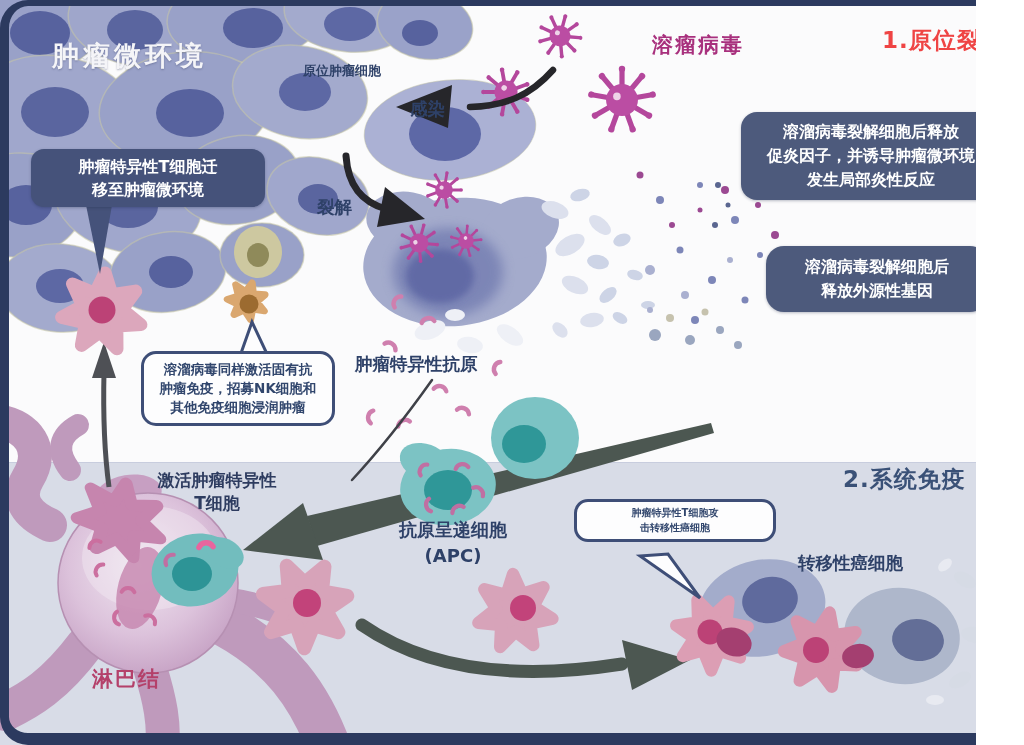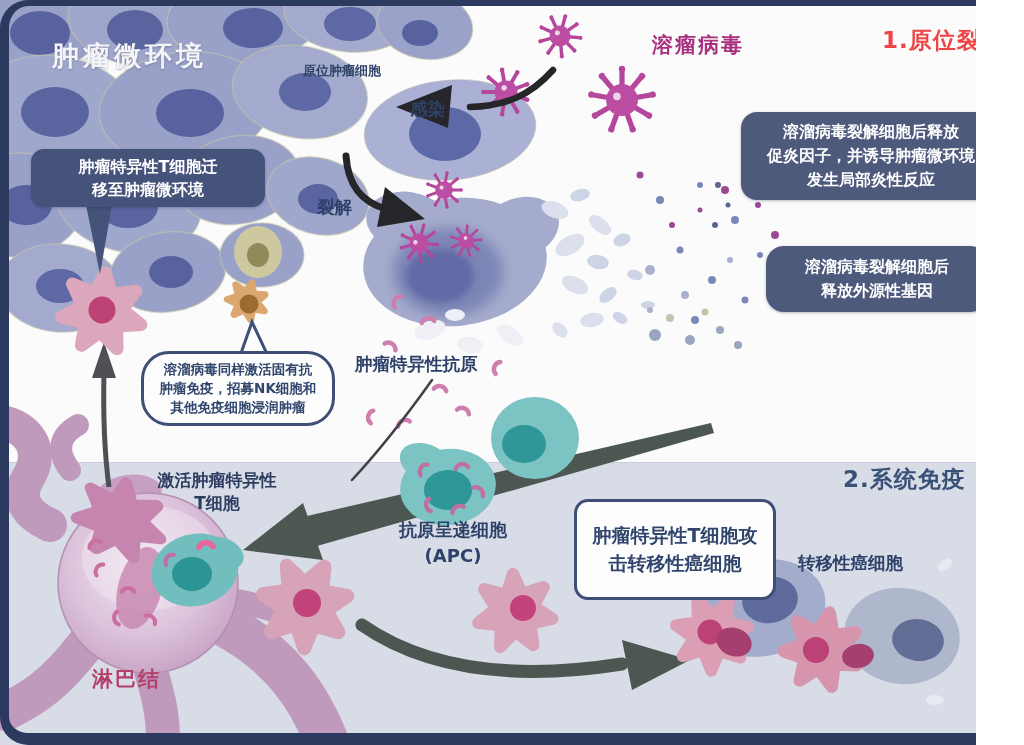--- a/index.html
+++ b/index.html
@@ -19,24 +19,24 @@
   .t-lysis{left:317px;top:195px;font-size:17.5px;}
   .t-antigen{left:355px;top:352px;font-size:17.5px;}
   .t-sec2{left:843px;top:464px;font-size:23px;color:#3a5177;letter-spacing:1px;}
   .t-meta{left:798px;top:551px;font-size:17.5px;}
   .t-lymph{left:92px;top:665px;font-size:21px;color:#b4406a;letter-spacing:2px;}
   .navybox{position:absolute;z-index:3;background:#4d5a7c;border-radius:16px;color:#ffffff;
            font-weight:bold;text-align:center;box-shadow:0 1px 3px rgba(30,40,70,.3);}
   .box1{left:741px;top:112px;width:252px;padding:8px 4px;font-size:16px;line-height:1.5;}
   .box2{left:766px;top:246px;width:214px;padding:9px 4px;font-size:16px;line-height:1.5;border-radius:18px;}
   .boxmig{left:31px;top:149px;width:194px;padding:6px 20px;font-size:16px;line-height:1.45;background:#45527a;border-radius:13px;}
-  .bubble{position:absolute;z-index:3;background:#fdfdfe;border:3px solid #3e4e77;border-radius:28px;
+  .bubble{position:absolute;z-index:3;background:#fdfdfe;border:3px solid #3e4e77;border-radius:15px;
           color:#31466d;font-weight:bold;text-align:center;}
   .bubinnate{left:141px;top:351px;width:176px;padding:6px 6px;font-size:13.5px;line-height:1.42;}
-  .bubattack{left:574px;top:499px;width:184px;padding:20px 6px;font-size:19px;line-height:1.45;border-radius:14px;}
+  .bubattack{left:574px;top:499px;width:184px;padding:4px 6px;font-size:10px;line-height:1.45;border-radius:14px;}
   .t-activate{position:absolute;left:146px;top:469px;width:142px;z-index:3;text-align:center;
               font-weight:bold;font-size:17px;line-height:1.35;color:#2e3c60;}
   .apcblock{position:absolute;left:383px;top:517px;width:140px;z-index:3;text-align:center;
             font-weight:bold;font-size:18px;line-height:1.45;color:#2e4168;}
 </style>
 </head>
 <body>
 
 <div id="stage">
   <div class="bg-top"></div>

